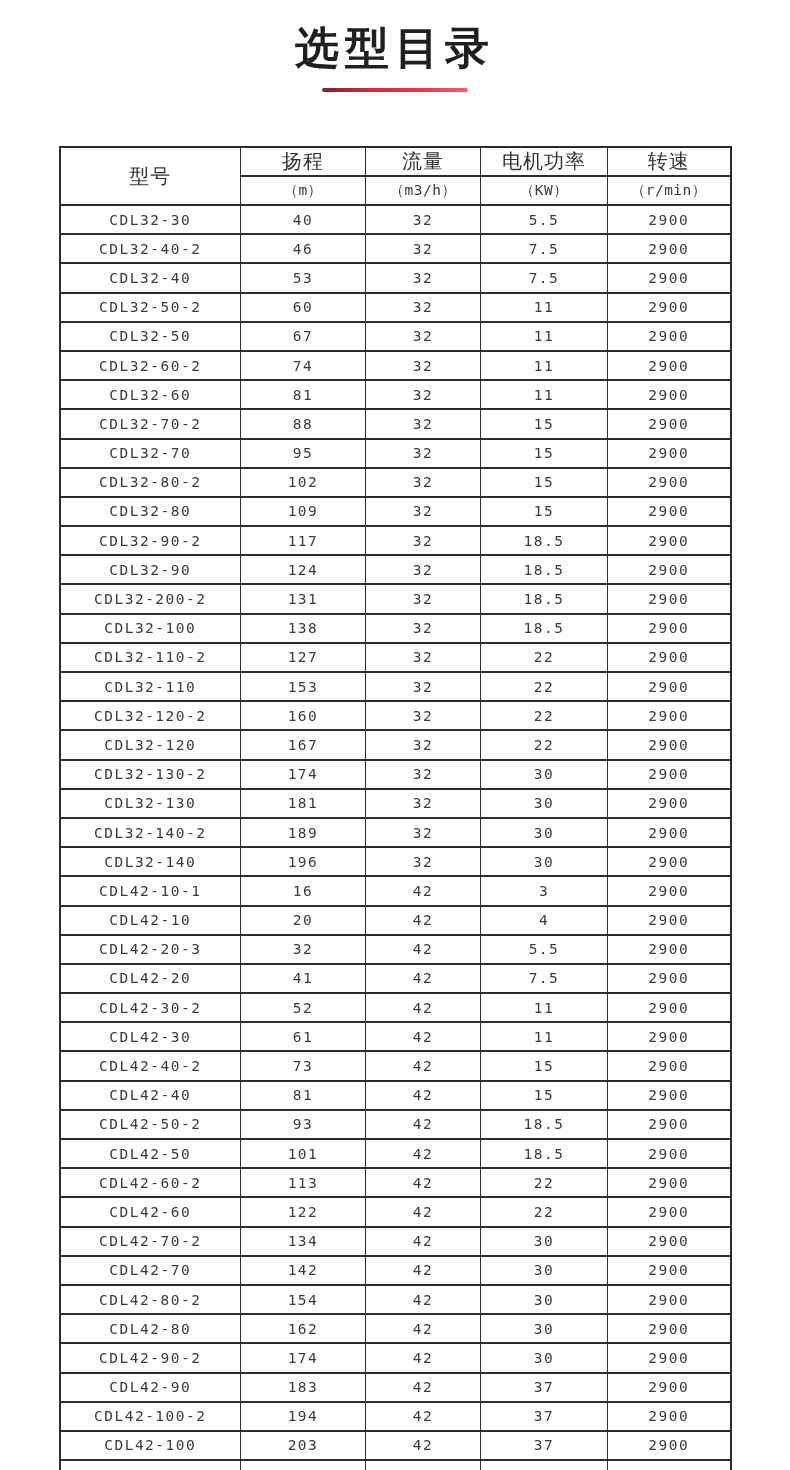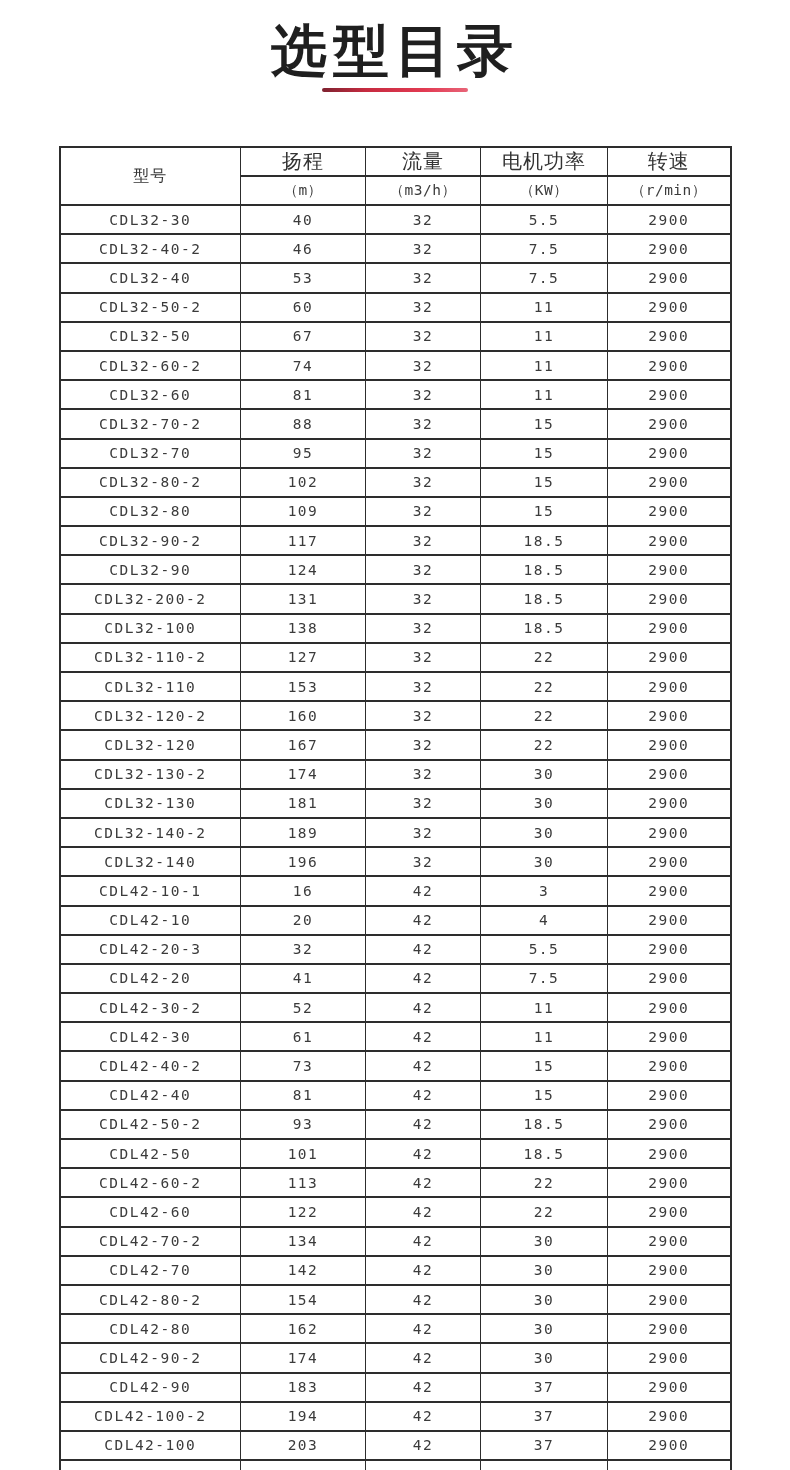--- a/index.html
+++ b/index.html
@@ -14,26 +14,26 @@
   .page {
     position: relative;
     width: 790px;
     height: 1470px;
     background: #ffffff;
     overflow: hidden;
   }
   .title {
     margin: 28px 0 0 0;
     text-align: center;
-    font-size: 56px;
+    font-size: 44px;
     line-height: 46px;
     font-weight: 900;
     color: #1f1f1f;
     letter-spacing: 6px;
-    font-family: Liberation Sans, sans-serif;
+    font-family: Liberation Mono, monospace;
   }
   .divider {
     width: 146px;
     height: 4px;
     margin: 14px auto 0 auto;
     background: linear-gradient(90deg, #7e2230 0%, #c62b40 30%, #e23a52 70%, #e86478 100%);
     border-radius: 2px;
   }
   table.spec {
     border-collapse: collapse;
@@ -68,21 +68,21 @@
     color: #333333;
     letter-spacing: 1px;
   }
   table.spec thead th.unit {
     font-family: "DejaVu Sans Mono", monospace;
     font-size: 14.5px;
     color: #3b3b3b;
     letter-spacing: 0.5px;
   }
   table.spec thead th.model-h {
-    font-size: 16px;
+    font-size: 20px;
   }
   table.spec tbody td {
     height: 27.2px;
     font-family: "DejaVu Sans Mono", monospace;
     font-size: 14.5px;
     color: #3b3b3b;
     letter-spacing: 1.5px;
   }
   table.spec tfoot td {
     height: 27px;

